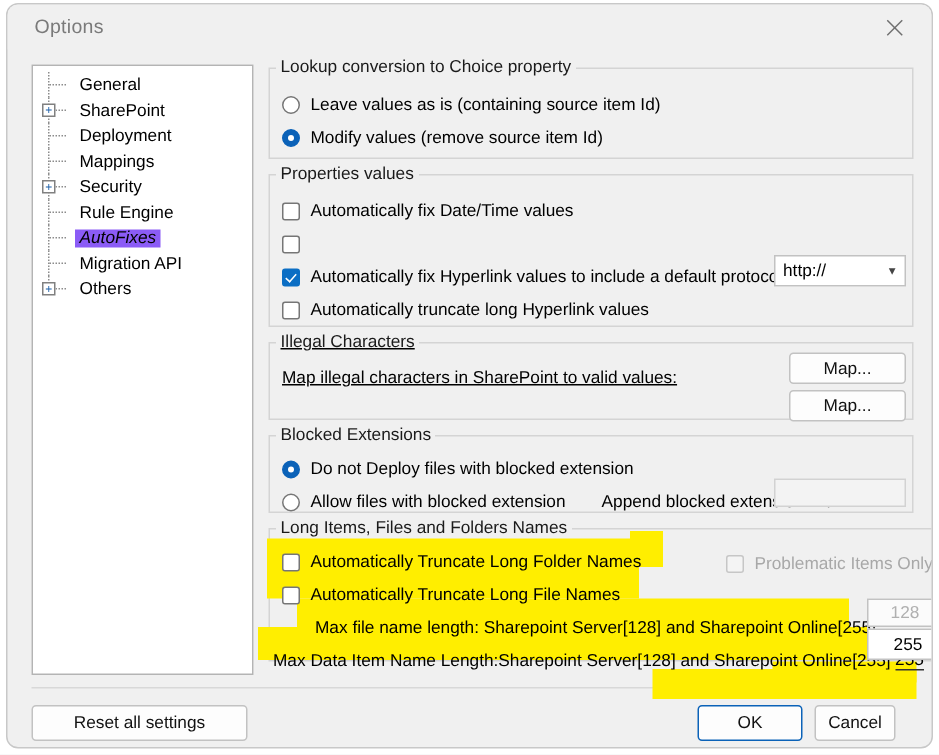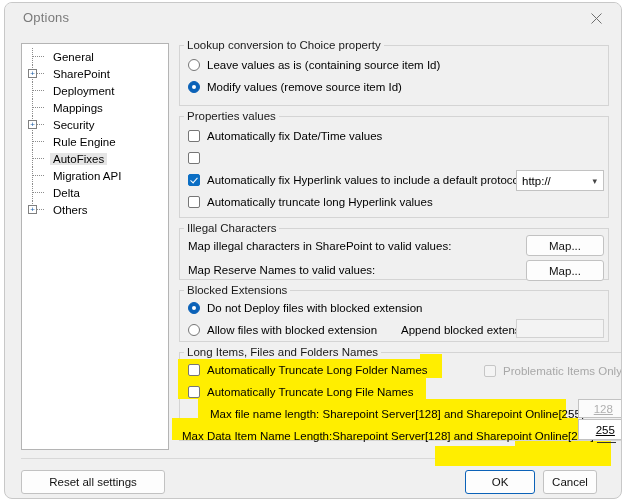--- a/index.html
+++ b/index.html
@@ -53,35 +53,35 @@
     border-top:1px dotted #8c8c8c;
   }
   .tree-row.last .tree-dash:before{bottom:8px;}
   .expander{
     position:absolute;left:0px;top:4px;width:9px;height:9px;
     border:1px solid #808080;background:#ffffff;box-sizing:border-box;
     font-size:8px;line-height:7px;text-align:center;color:#1c5fa8;
     z-index:2;
   }
   .tree-label{font-size:11.5px;padding:0 3px;white-space:nowrap;}
-  .tree-row.selected .tree-label{background:#e5e5e5;}
+  .tree-row.selected .tree-label{background:#8b5cf6;font-style:italic;}
 
   
   .right{position:absolute;left:174px;top:36px;width:430px;}
   fieldset.gb{
     border:1px solid #d4d4d4;border-radius:0;
     margin:0 0 4px 0;padding:0;
     position:relative;box-sizing:border-box;
   }
   fieldset.gb > legend{
     padding:0 3px;margin-left:4px;font-size:11.5px;color:#1a1a1a;
   }
   .gb-body{padding:3px 8px 7px 8px;}
 
-  .row{display:flex;align-items:center;height:22px;}
+  .row{display:flex;align-items:flex-end;height:22px;}
   .lbl{font-size:11.5px;white-space:nowrap;}
 
   
   .radio{
     width:12px;height:12px;border-radius:50%;
     border:1px solid #767676;background:#fff;box-sizing:border-box;
     margin-right:7px;flex:none;position:relative;
   }
   .radio.on{border:1px solid #0b62b8;background:#0b62b8;}
   .radio.on:after{
@@ -108,21 +108,21 @@
     font-family:"Liberation Sans",sans-serif;font-size:11.5px;color:#111;
     display:flex;align-items:center;justify-content:center;
     box-sizing:border-box;
   }
   .btn.focus{border:1.5px solid #0b62b8;}
 
   
   .inp{
     background:#ffffff;border:1px solid #c2c2c2;box-sizing:border-box;
     font-family:"Liberation Sans",sans-serif;font-size:11.5px;
-    display:flex;align-items:center;padding:0 4px;text-decoration:underline;
+    display:flex;align-items:center;padding:0 4px;
   }
   .inp.disabled{color:#b0b0b0;background:#fbfbfb;justify-content:flex-end;padding-right:8px;}
   .combo{
     background:#ffffff;border:1px solid #c2c2c2;box-sizing:border-box;
     display:flex;align-items:center;justify-content:space-between;
     padding:0 6px 0 5px;font-size:11.5px;
   }
   .chev{color:#444;font-size:9px;font-family:"DejaVu Sans",sans-serif;}
 
   
@@ -182,24 +182,20 @@
           <span class="tree-label">Rule Engine</span>
         </div>
         <div class="tree-row selected">
           <span class="tree-dash"></span>
           <span class="tree-label">AutoFixes</span>
         </div>
         <div class="tree-row">
           <span class="tree-dash"></span>
           <span class="tree-label">Migration API</span>
         </div>
-        <div class="tree-row">
-          <span class="tree-dash"></span>
-          <span class="tree-label">Delta</span>
-        </div>
         <div class="tree-row last">
           <span class="tree-dash">
             <span class="expander">+</span>
           </span>
           <span class="tree-label">Others</span>
         </div>
       </div>
   </div>
 
   <div class="right">
@@ -236,29 +232,26 @@
           <span class="cbx"></span>
           <span class="lbl">Automatically truncate long Hyperlink values</span>
         </div>
         <div class="combo" style="position:absolute;right:4px;top:48px;width:88px;height:21px;gap:16px;">
           <span>http://</span>
           <span class="chev">▾</span>
         </div>
       </div>
     </fieldset>
 
-    <fieldset class="gb" style="height:58px;">
+    <fieldset class="gb" style="height:58px;text-decoration:underline;">
       <legend>Illegal Characters</legend>
       <div class="gb-body" style="position:relative;padding-top:0;">
         <div class="row" style="height:24px;">
           <span class="lbl">Map illegal characters in SharePoint to valid values:</span>
         </div>
-        <div class="row" style="height:24px;">
-          <span class="lbl">Map Reserve Names to valid values:</span>
-        </div>
         <div class="btn" style="position:absolute;right:4px;top:1px;width:78px;height:21px;">Map...</div>
         <div class="btn" style="position:absolute;right:4px;top:26px;width:78px;height:21px;">Map...</div>
       </div>
     </fieldset>
 
     <fieldset class="gb" style="height:58px;">
       <legend>Blocked Extensions</legend>
       <div class="gb-body" style="position:relative;padding-top:1px;">
         <div class="row">
           <span class="radio on"></span>

